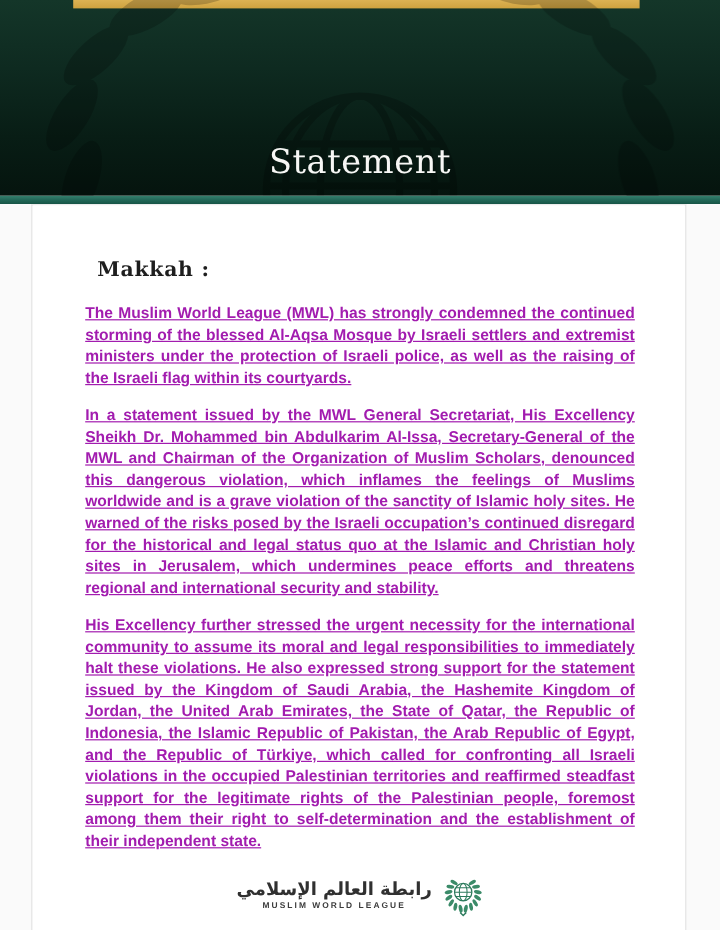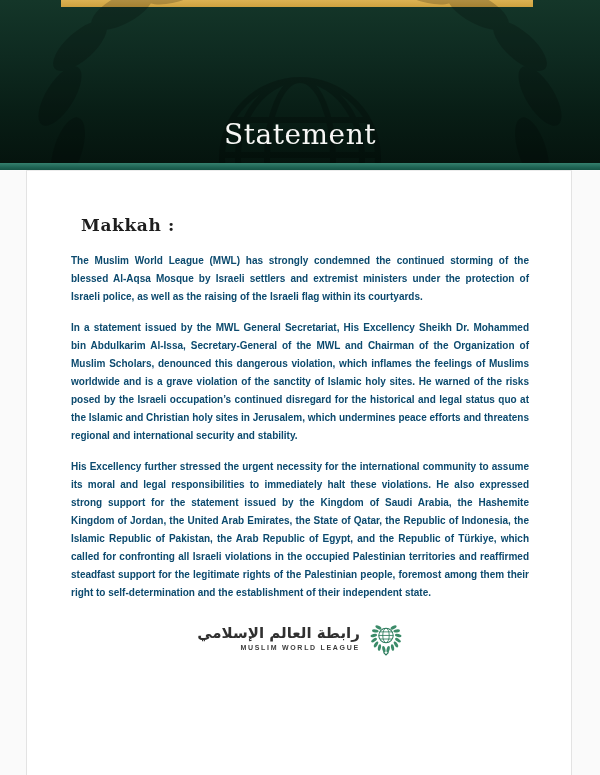--- a/index.html
+++ b/index.html
@@ -57,37 +57,38 @@
   .dateline {
     font-family: "DejaVu Serif", "Liberation Serif", serif;
     font-weight: 700;
     font-size: 17px;
     letter-spacing: 0.6px;
     color: #1e1e1e;
     margin-bottom: 17px;
     margin-left: 10px;
   }
   .card p {
-    font-size: 10px;
+    font-size: 13px;
     line-height: 18px;
     font-weight: 600;
-    color: #0c4a6e;
+    color: #a21caf;
     text-align: justify;
     margin-bottom: 13px;
+    text-decoration: underline;
   }
 
   
   .footer-logo {
     margin-top: 17px;
     display: flex;
     align-items: center;
     justify-content: center;
     gap: 9px;
   }
-  .logo-text { text-align: right; }
+  .logo-text { text-align: center; }
   .logo-arabic {
     font-family: "DejaVu Sans", sans-serif;
     font-weight: 700;
     font-size: 15px;
     line-height: 1.15;
     color: #303030;
   }
   .logo-english {
     font-size: 7px;
     font-weight: 700;

